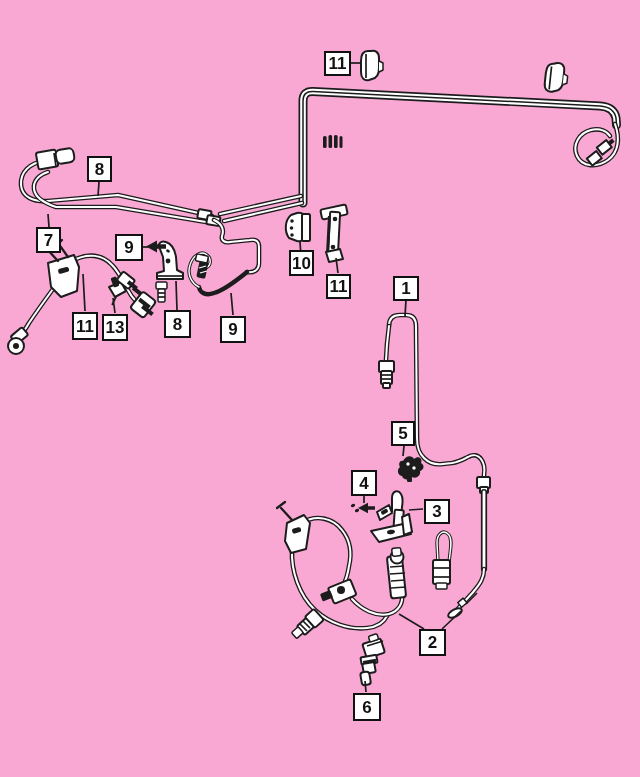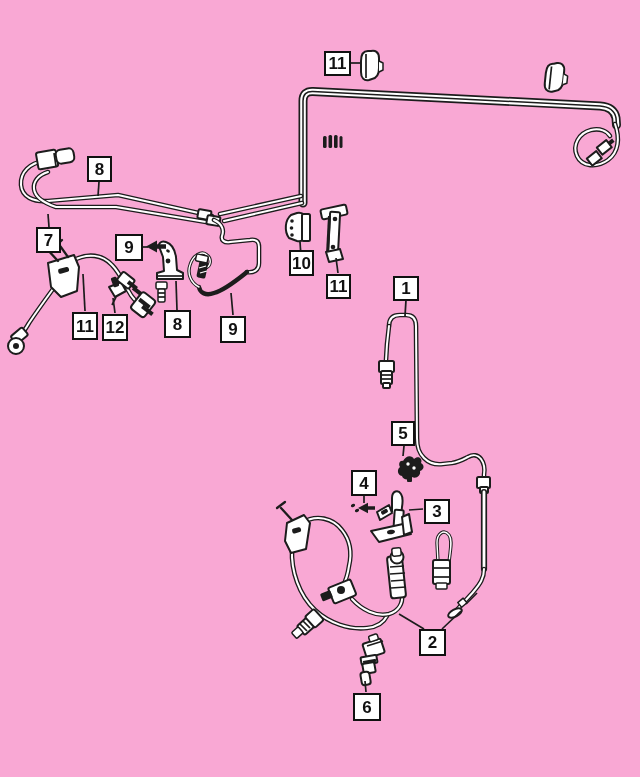--- a/index.html
+++ b/index.html
@@ -300,21 +300,21 @@
     <ellipse class="dk" cx="353" cy="505.5" rx="2.2" ry="1.5" transform="rotate(-20 353 505.5)"></ellipse>
     <ellipse class="dk" cx="357" cy="510.5" rx="2.2" ry="1.5" transform="rotate(-20 357 510.5)"></ellipse>
   </g>
 </svg>
 
 <div class="callout" style="left:324px;top:51px;width:27px;height:25px">11</div>
 <div class="callout" style="left:87px;top:156px;width:25px;height:26px">8</div>
 <div class="callout" style="left:36px;top:227px;width:25px;height:26px">7</div>
 <div class="callout" style="left:115px;top:234px;width:28px;height:27px">9</div>
 <div class="callout" style="left:72px;top:312px;width:26px;height:28px">11</div>
-<div class="callout" style="left:102px;top:314px;width:26px;height:27px">12</div>
+<div class="callout" style="left:102px;top:314px;width:26px;height:27px">13</div>
 <div class="callout" style="left:164px;top:310px;width:27px;height:28px">8</div>
 <div class="callout" style="left:220px;top:316px;width:26px;height:27px">9</div>
 <div class="callout" style="left:289px;top:250px;width:25px;height:26px">10</div>
 <div class="callout" style="left:326px;top:274px;width:25px;height:25px">11</div>
 <div class="callout" style="left:393px;top:276px;width:26px;height:25px">1</div>
 <div class="callout" style="left:391px;top:421px;width:24px;height:25px">5</div>
 <div class="callout" style="left:351px;top:470px;width:26px;height:26px">4</div>
 <div class="callout" style="left:424px;top:499px;width:26px;height:25px">3</div>
 <div class="callout" style="left:419px;top:629px;width:27px;height:27px">2</div>
 <div class="callout" style="left:353px;top:693px;width:28px;height:28px">6</div>

